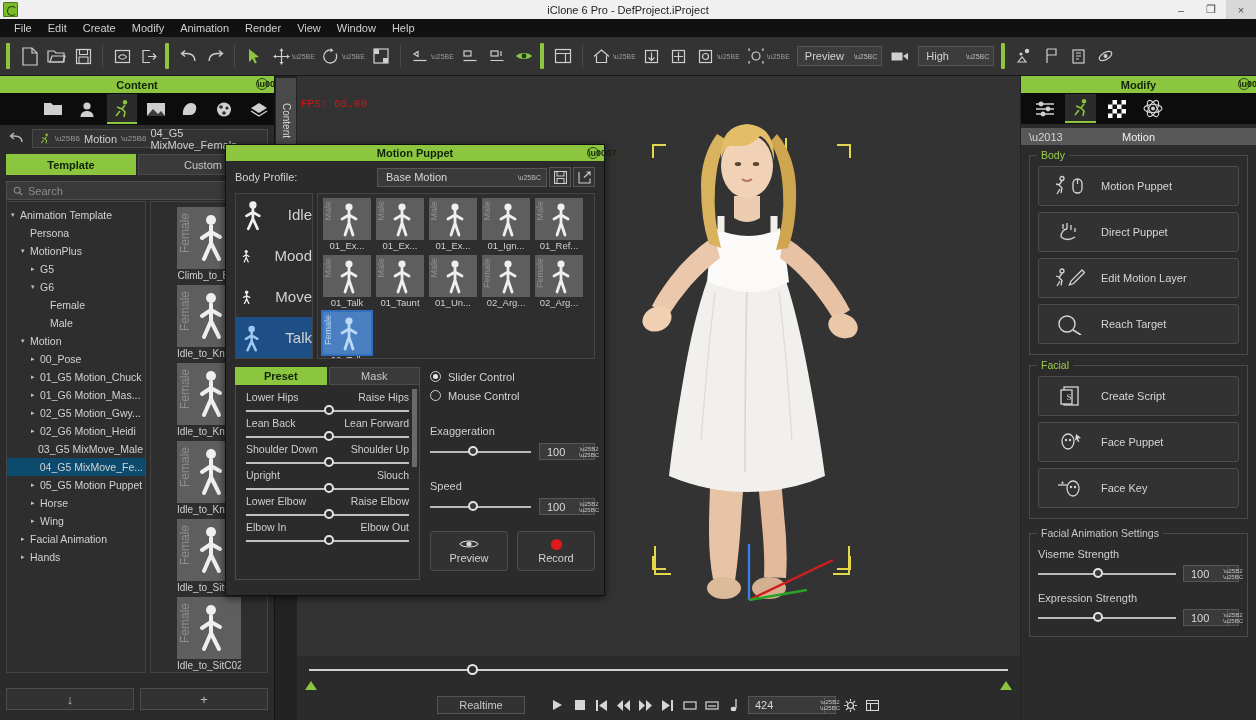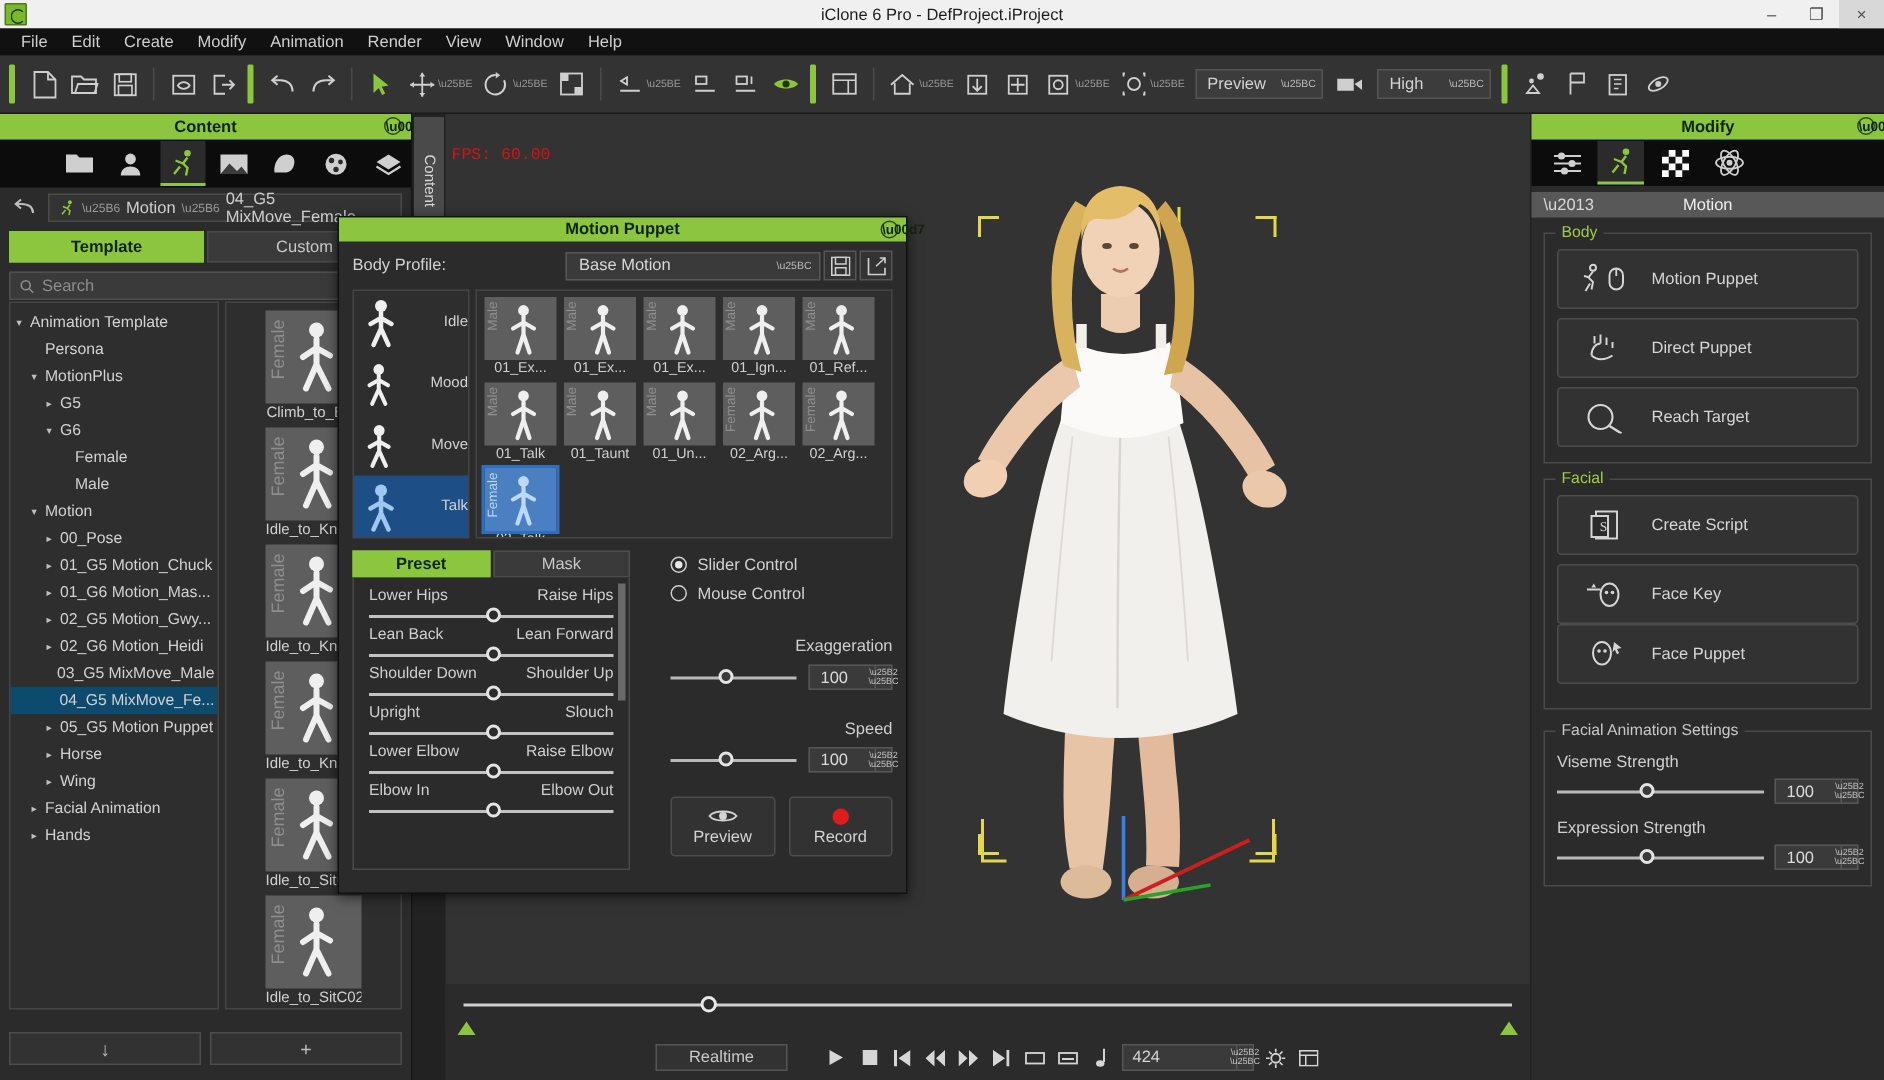--- a/index.html
+++ b/index.html
@@ -161,33 +161,33 @@
   .bp-row { height:32px; display:flex; align-items:center; padding:0 9px; gap:2px;}
   .bp-row .l { font-size:11px; color:#d2d2d2; width:140px;}
   .bp-sel { flex:1; height:19px; background:#3a3a3a; border:1px solid #565656;
     display:flex; align-items:center; justify-content:space-between; padding:0 5px 0 8px;
     font-size:11px; color:#d8d8d8;}
   .bp-ic { width:22px; height:20px; background:#333; border:1px solid #555;
     display:flex; align-items:center; justify-content:center; color:#cfcfcf;}
   .mp-mid { display:flex; margin:0 9px; gap:4px; height:166px;}
   .cats { width:78px; background:#2e2e2e; border:1px solid #444;}
   .cat { height:41px; display:flex; align-items:center; gap:23px; padding-left:5px;
-    font-size:10px; color:#d2d2d2;justify-content:space-between;}
+    font-size:15px; color:#d2d2d2;}
   .cat.sel { background:#1d4f86; }
   .mgrid { flex:1; background:#2e2e2e; border:1px solid #444; padding:4px 0 0 5px;
     display:flex; flex-wrap:wrap; align-content:flex-start; gap:2px 5px; overflow:hidden;}
   .mth { width:48px; }
   .mth .img { width:48px; height:42px; background:#5e5e5e; position:relative; overflow:hidden;}
   .mth.sel .img { background:#4a7fc1; outline:2px solid #2f6fbd;}
   .mth .img .fm { position:absolute; left:0px; top:3px; font-size:9px; color:#8f8f8f;
     writing-mode:vertical-rl; transform:rotate(180deg);}
   .mth.sel .img .fm { color:#bcd6f2;}
   .mth .cap { font-size:9.5px; color:#d0d0d0; text-align:center; margin:0 0 2px 0;
     white-space:nowrap; overflow:hidden;}
-  .mp-low { display:flex; margin:8px 9px 0 9px; gap:27px; height:215px;text-align:right;}
+  .mp-low { display:flex; margin:8px 9px 0 9px; gap:10px; height:215px;}
   .pm-col { width:185px; }
   .pm-tabs { display:flex; height:18px; gap:2px;}
   .pm-tab { flex:1; display:flex; align-items:center; justify-content:center;
     font-size:11px; background:#3a3a3a; color:#c8c8c8; border:1px solid #4c4c4c;}
   .pm-tab.active { background:#8cc63e; color:#11240a; font-weight:bold; border-color:#8cc63e;}
   .pm-body { height:195px; border:1px solid #4a4a4a; border-top:none; padding:6px 10px 0 10px;
     overflow:hidden; position:relative; background:#2b2b2b;}
   .pm-scroll { position:absolute; right:2px; top:4px; width:5px; height:78px; background:#6a6a6a;}
   .pr { margin-bottom:5px; }
   .pr .lbls { display:flex; justify-content:space-between; font-size:10.5px; color:#cfcfcf;}
@@ -825,20 +825,30 @@
       </div>
       <div class="mbtn">
         <span class="ic">
             <svg width="30" height="22" viewBox="0 0 30 22">
               <path d="M6 16c0-5 3-8 6-8M8 8V3M12 8V2M16 9V4M20 11V7" stroke="#d6d6d6" stroke-width="1.3" fill="none"></path>
               <path d="M6 16q6 5 14 0" stroke="#d6d6d6" stroke-width="1.3" fill="none"></path>
             </svg>
           </span>
         <span>Direct Puppet</span>
       </div>
+      <div class="mbtn">
+        <span class="ic">
+            <svg width="30" height="22" viewBox="0 0 30 22">
+              <circle cx="7" cy="4" r="2" fill="none" stroke="#d6d6d6" stroke-width="1.3"></circle>
+              <path d="M7 6.5l-3 4 3 3-1 5M5 10.5L1 9M2 19l3-5" stroke="#d6d6d6" stroke-width="1.3" fill="none"></path>
+              <path d="M27 3l-11 11-1.5 4 4-1.5 11-11z" fill="none" stroke="#d6d6d6" stroke-width="1.3"></path>
+            </svg>
+          </span>
+        <span>Edit Motion Layer</span>
+      </div>
       <div class="mbtn" style="margin-bottom:0">
         <span class="ic">
             <svg width="28" height="22" viewBox="0 0 28 22">
               <circle cx="11" cy="11" r="8" fill="none" stroke="#d6d6d6" stroke-width="1.4"></circle>
               <path d="M17 17l8 5" stroke="#d6d6d6" stroke-width="1.6"></path>
             </svg>
           </span>
         <span>Reach Target</span>
       </div>
     </div>
@@ -848,42 +858,42 @@
       <div class="mbtn">
         <span class="ic">
             <svg width="24" height="22" viewBox="0 0 24 22">
               <rect x="6" y="2" width="14" height="18" fill="none" stroke="#d6d6d6" stroke-width="1.3"></rect>
               <rect x="3" y="5" width="11" height="14" fill="#2b2b2b" stroke="#d6d6d6" stroke-width="1.3"></rect>
               <text x="8.5" y="15" font-size="9" font-family="Liberation Serif, serif" fill="#d6d6d6">S</text>
             </svg>
           </span>
         <span>Create Script</span>
       </div>
+      <div class="mbtn">
+        <span class="ic">
+            <svg width="28" height="22" viewBox="0 0 28 22">
+              <path d="M6 10a6 7 0 1 1 12 0c0 5-3 8-6 8s-6-3-6-8z" fill="none" stroke="#d6d6d6" stroke-width="1.3"></path>
+              <circle cx="10" cy="9" r="1.2" fill="#d6d6d6"></circle>
+              <circle cx="14" cy="9" r="1.2" fill="#d6d6d6"></circle>
+              <path d="M20 3l5 4-3 .6 1.4 2.8-1.4.7-1.4-2.9-1.6 1.6z" fill="#d6d6d6"></path>
+            </svg>
+          </span>
+        <span>Face Puppet</span>
+      </div>
       <div class="mbtn" style="margin-bottom:0">
         <span class="ic">
             <svg width="28" height="22" viewBox="0 0 28 22">
               <path d="M11 11a6 7 0 1 1 12 0c0 5-3 8-6 8s-6-3-6-8z" fill="none" stroke="#d6d6d6" stroke-width="1.3"></path>
               <circle cx="15" cy="10" r="1.2" fill="#d6d6d6"></circle>
               <circle cx="19" cy="10" r="1.2" fill="#d6d6d6"></circle>
               <path d="M2 8h9" stroke="#d6d6d6" stroke-width="1.3"></path>
               <path d="M6.5 4l1.6 2.6H4.9z" fill="#d6d6d6"></path>
             </svg>
           </span>
         <span>Face Key</span>
-      </div>
-      <div class="mbtn">
-        <span class="ic">
-            <svg width="28" height="22" viewBox="0 0 28 22">
-              <path d="M6 10a6 7 0 1 1 12 0c0 5-3 8-6 8s-6-3-6-8z" fill="none" stroke="#d6d6d6" stroke-width="1.3"></path>
-              <circle cx="10" cy="9" r="1.2" fill="#d6d6d6"></circle>
-              <circle cx="14" cy="9" r="1.2" fill="#d6d6d6"></circle>
-              <path d="M20 3l5 4-3 .6 1.4 2.8-1.4.7-1.4-2.9-1.6 1.6z" fill="#d6d6d6"></path>
-            </svg>
-          </span>
-        <span>Face Puppet</span>
       </div>
     </div>
 
     <div class="group plain" style="margin-top:14px">
       <div class="lbl">Facial Animation Settings</div>
       <div class="srow">
         <div class="nm">Viseme Strength</div>
         <div class="line">
           <div class="track">
               <div class="k" style="left:40%"></div>

